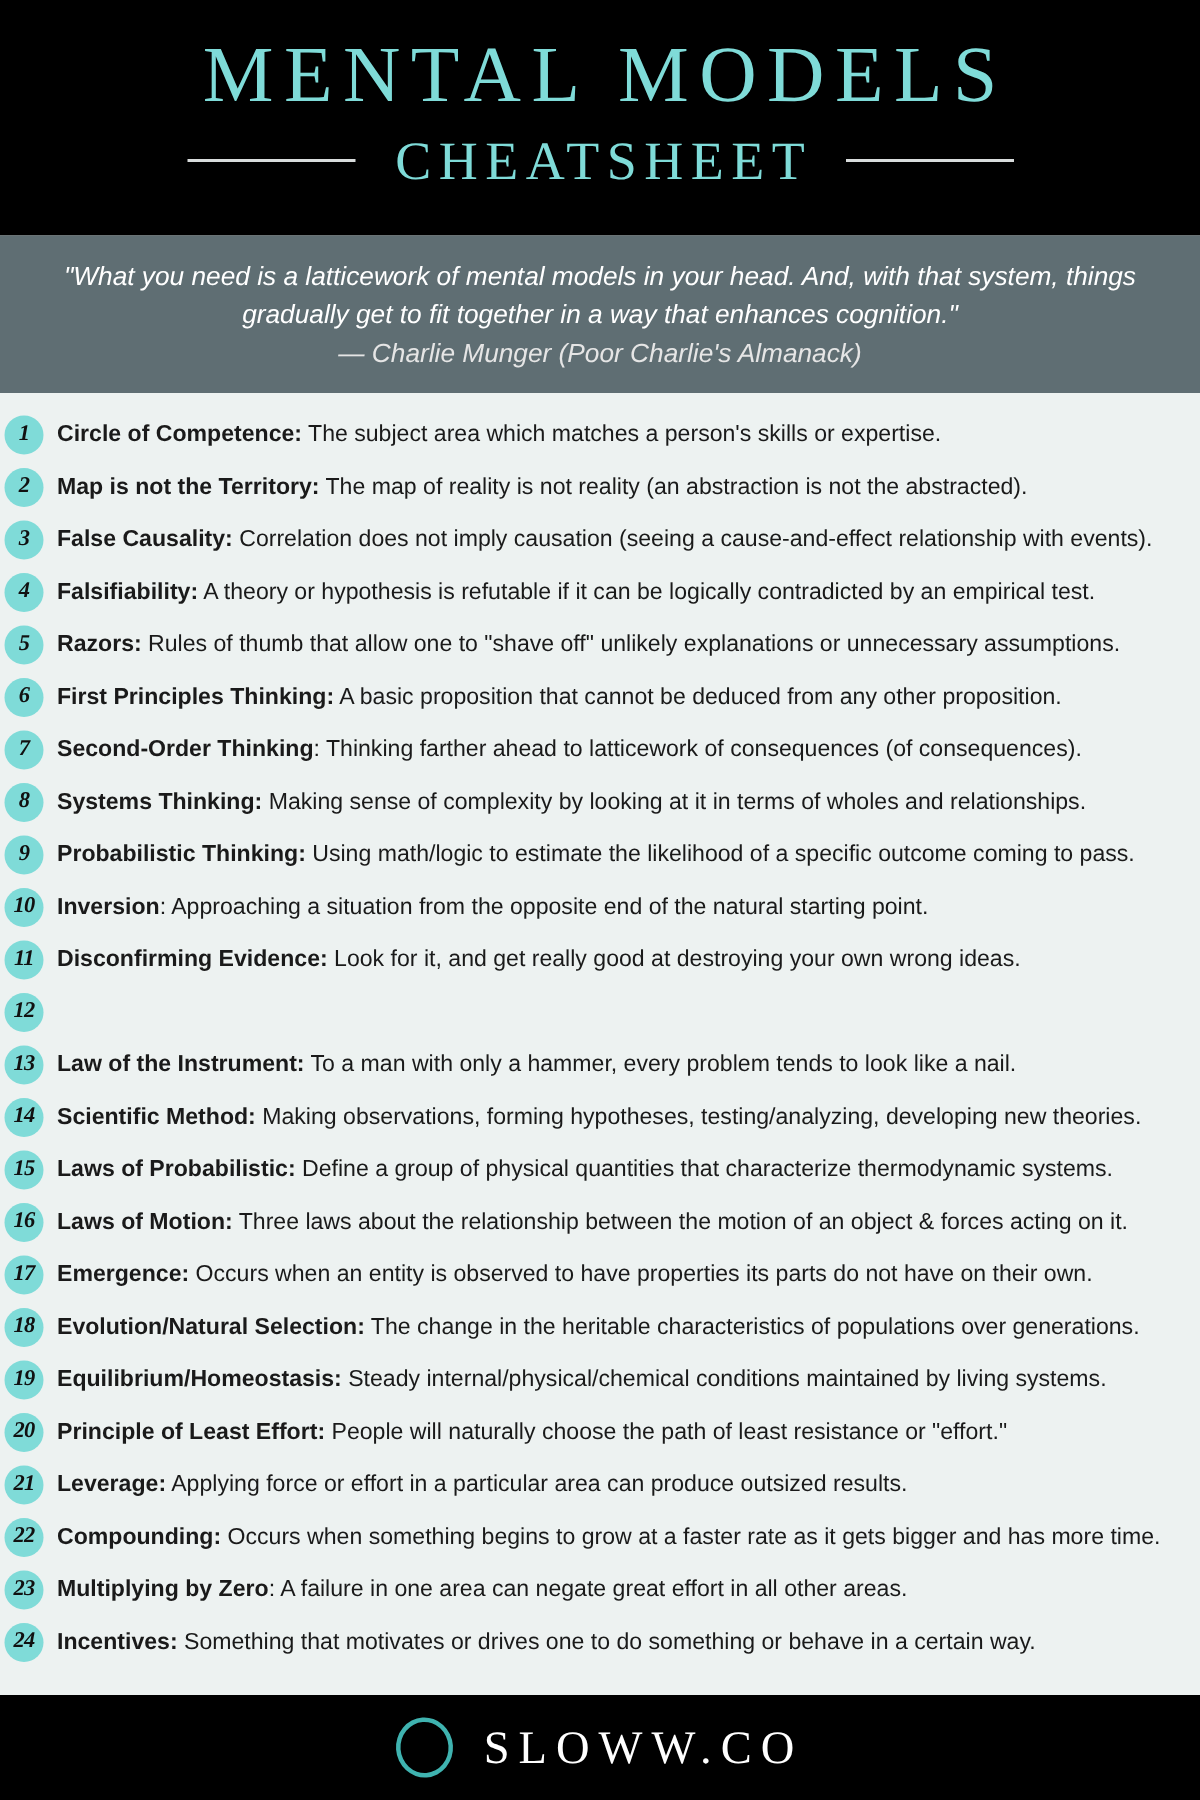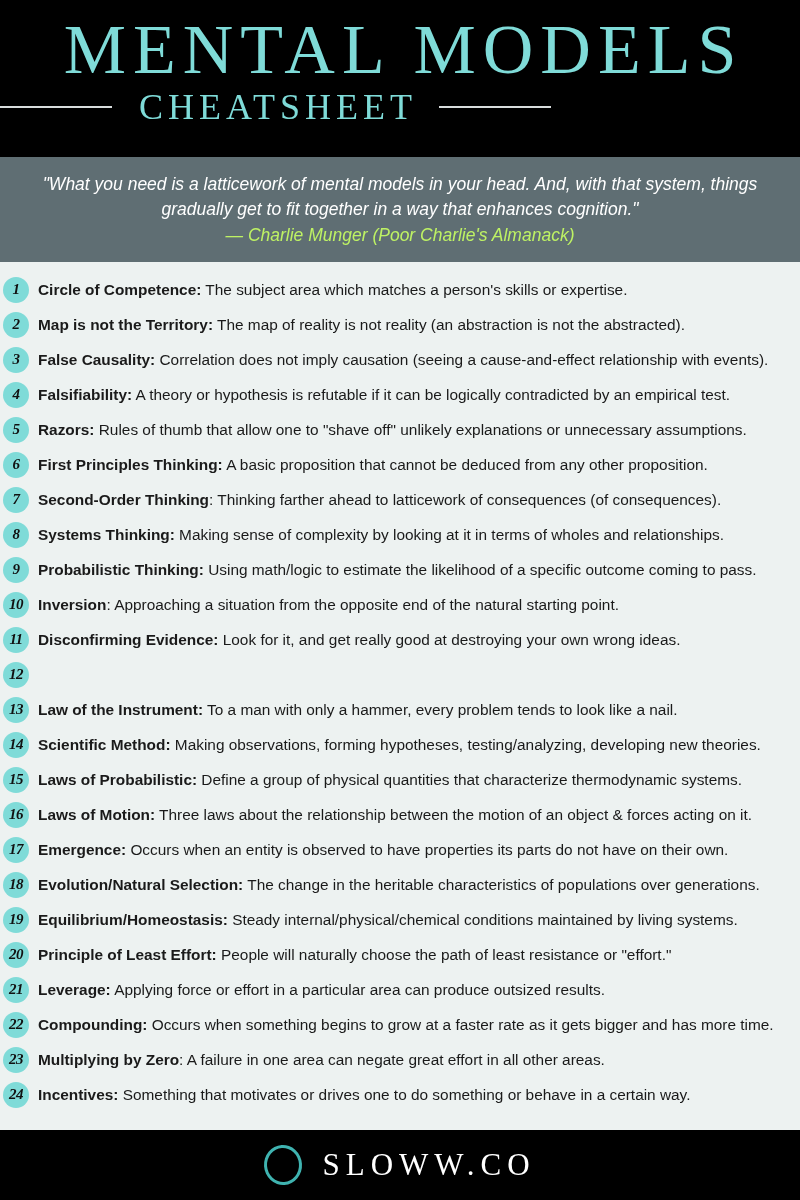--- a/index.html
+++ b/index.html
@@ -29,33 +29,33 @@
     flex: 0 0 157px;
     display: flex;
     flex-direction: column;
     align-items: center;
     justify-content: flex-start;
     padding-top: 22px;
     box-sizing: border-box;
   }
   .title {
     font-family: "Liberation Serif", "DejaVu Serif", serif;
-    font-size: 70px;
+    font-size: 53px;
     line-height: 56px;
     letter-spacing: 7px;
     color: #7fdbd8;
     text-transform: uppercase;
     white-space: nowrap;
     font-weight: 400;
     text-indent: 7px;
   }
   .subtitle-row {
     display: flex;
     align-items: center;
-    justify-content: flex-start;
+    justify-content: center;
     gap: 22px;
     margin-top: 10px;
     width: 100%;
   }
   .rule {
     width: 112px;
     height: 2px;
     background: #d8dcdc;
     flex: 0 0 112px;
   }
@@ -89,21 +89,21 @@
     line-height: 25px;
     color: #ffffff;
     text-align: center;
     max-width: 726px;
   }
   .quote-attr {
     font-family: "Liberation Sans Narrow", "Liberation Sans", sans-serif;
     font-style: italic;
     font-size: 17.5px;
     line-height: 25px;
-    color: #bef264;
+    color: #e5e5e5;
     text-align: center;
     margin-top: 1px;
   }
 
   
   .list {
     flex: 1 1 auto;
     background: #edf2f1;
     padding: 10px 0 6px 0;
     box-sizing: border-box;

